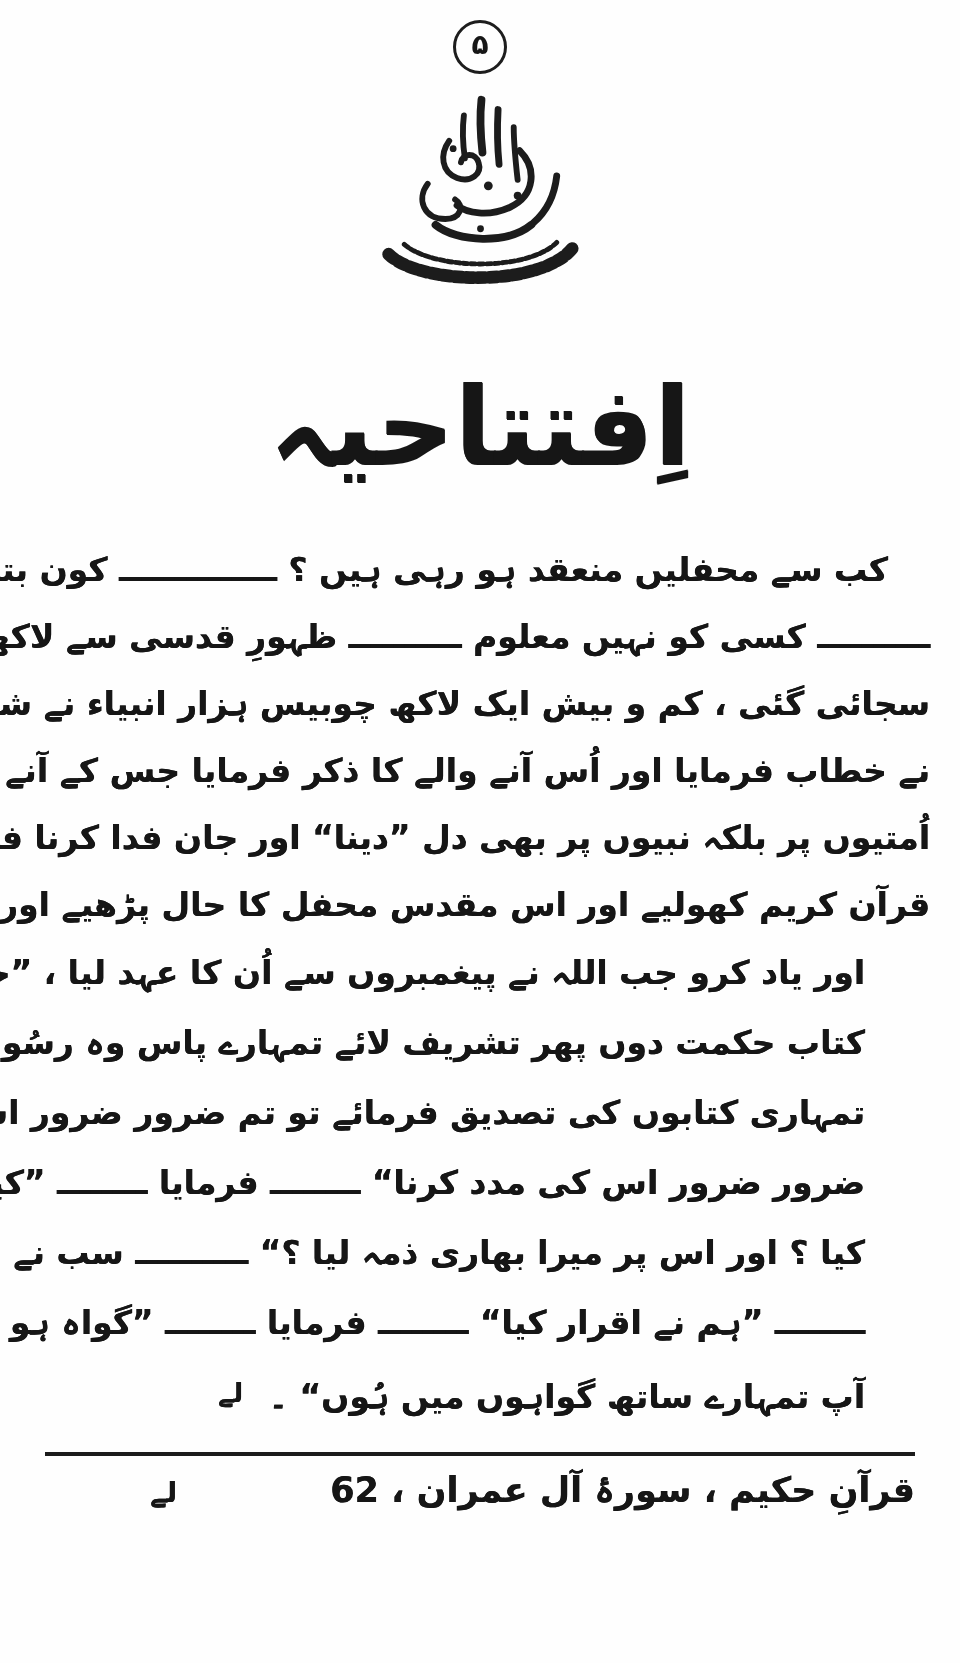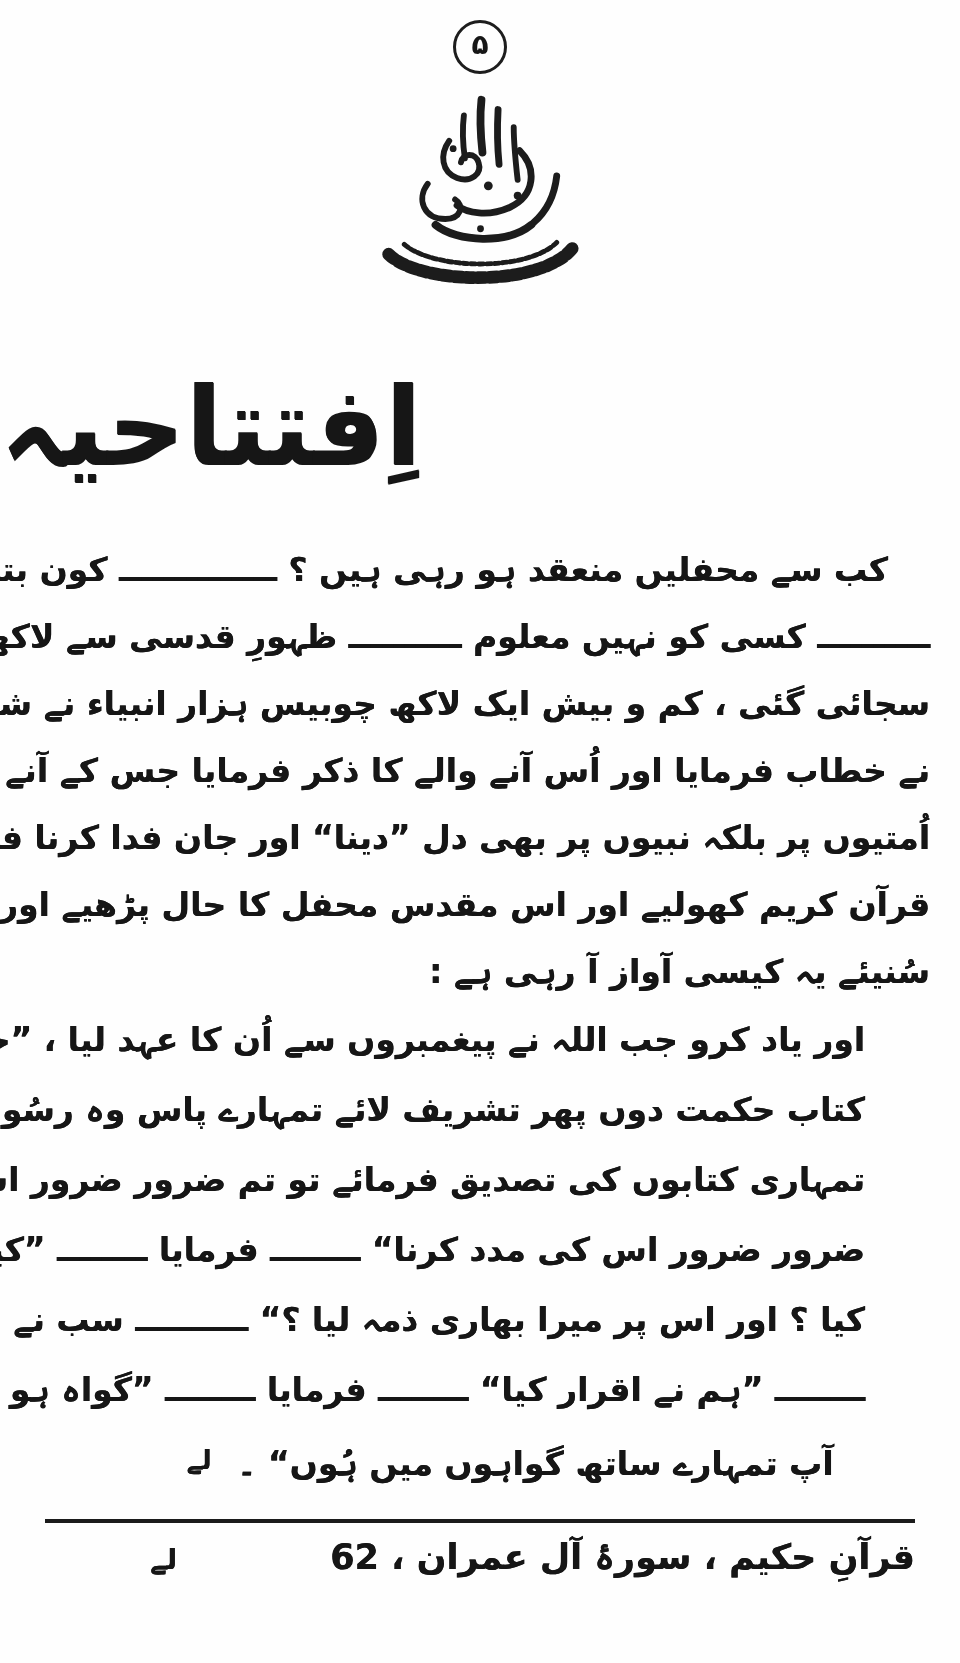--- a/index.html
+++ b/index.html
@@ -27,21 +27,21 @@
     font-size: 28px; font-weight: 700; line-height: 1;
     transform: translateY(-2px);
   }
 
   
   .emblem-wrap { margin: 16px auto 0; width: 240px; text-align: center; }
 
   
   .main-title {
     margin-top: 34px;
-    text-align: left;
+    text-align: center;
     font-size: 108px;
     font-weight: 700;
     line-height: 1.55;
     letter-spacing: -2px;
     text-shadow: 0.5px 0.5px 0 currentColor;
   }
 
   
   .prose {
     margin-top: 26px;
@@ -56,21 +56,21 @@
 
   
   .quote {
     padding: 0 95px 0 95px;
     font-size: 33px;
     font-weight: 700;
     text-align: right;
     text-shadow: 0.3px 0.3px 0 currentColor;
   }
   .quote .line { line-height: 70px; white-space: nowrap; }
-  .quote .line.centered { text-align: center; padding-left: 60px; }
+  .quote .line.centered { padding-left: 60px; }
 
   .footnote-marker-inline {
     font-size: 26px;
     vertical-align: 6px;
     padding-right: 14px;
     font-weight: 700;
   }
 
   
   .footnote-rule {
@@ -122,21 +122,20 @@
 
   <div class="main-title">اِفتتاحیہ</div>
 
   <div class="prose">
     <div class="line first">کب سے محفلیں منعقد ہو رہی ہیں ؟ ــــــــــــــ کون بتائے ، کس سے پوچھیں</div>
     <div class="line">ــــــــــ کسی کو نہیں معلوم ــــــــــ ظہورِ قدسی سے لاکھوں سال پہلے ایک محفل</div>
     <div class="line">سجائی گئی ، کم و بیش ایک لاکھ چوبیس ہزار انبیاء نے شرکت فرمائی ، ربِّ کریم</div>
     <div class="line">نے خطاب فرمایا اور اُس آنے والے کا ذکر فرمایا جس کے آنے کے بعد نہ صرف</div>
     <div class="line">اُمتیوں پر بلکہ نبیوں پر بھی دل ”دینا“ اور جان فدا کرنا فرض قرار پایا ــــــــ</div>
     <div class="line">قرآن کریم کھولیے اور اس مقدس محفل کا حال پڑھیے اور پڑھتے ہی جائیے ، سُنیئے</div>
-    <div class="line">سُنیئے یہ کیسی آواز آ رہی ہے :</div>
   </div>
 
   <div class="quote">
     <div class="line">اور یاد کرو جب اللہ نے پیغمبروں سے اُن کا عہد لیا ، ”جو میں تم کو</div>
     <div class="line">کتاب حکمت دوں پھر تشریف لائے تمہارے پاس وہ رسُول کہ</div>
     <div class="line">تمہاری کتابوں کی تصدیق فرمائے تو تم ضرور ضرور اس پر ایمان لانا اور</div>
     <div class="line">ضرور ضرور اس کی مدد کرنا“ ــــــــ فرمایا ــــــــ ”کیوں تم نے اقرار</div>
     <div class="line">کیا ؟ اور اس پر میرا بھاری ذمہ لیا ؟“ ــــــــــ سب نے عرض کی</div>
     <div class="line">ــــــــ ”ہم نے اقرار کیا“ ــــــــ فرمایا ــــــــ ”گواہ ہو جاؤ اور میں</div>
     <div class="line centered">

